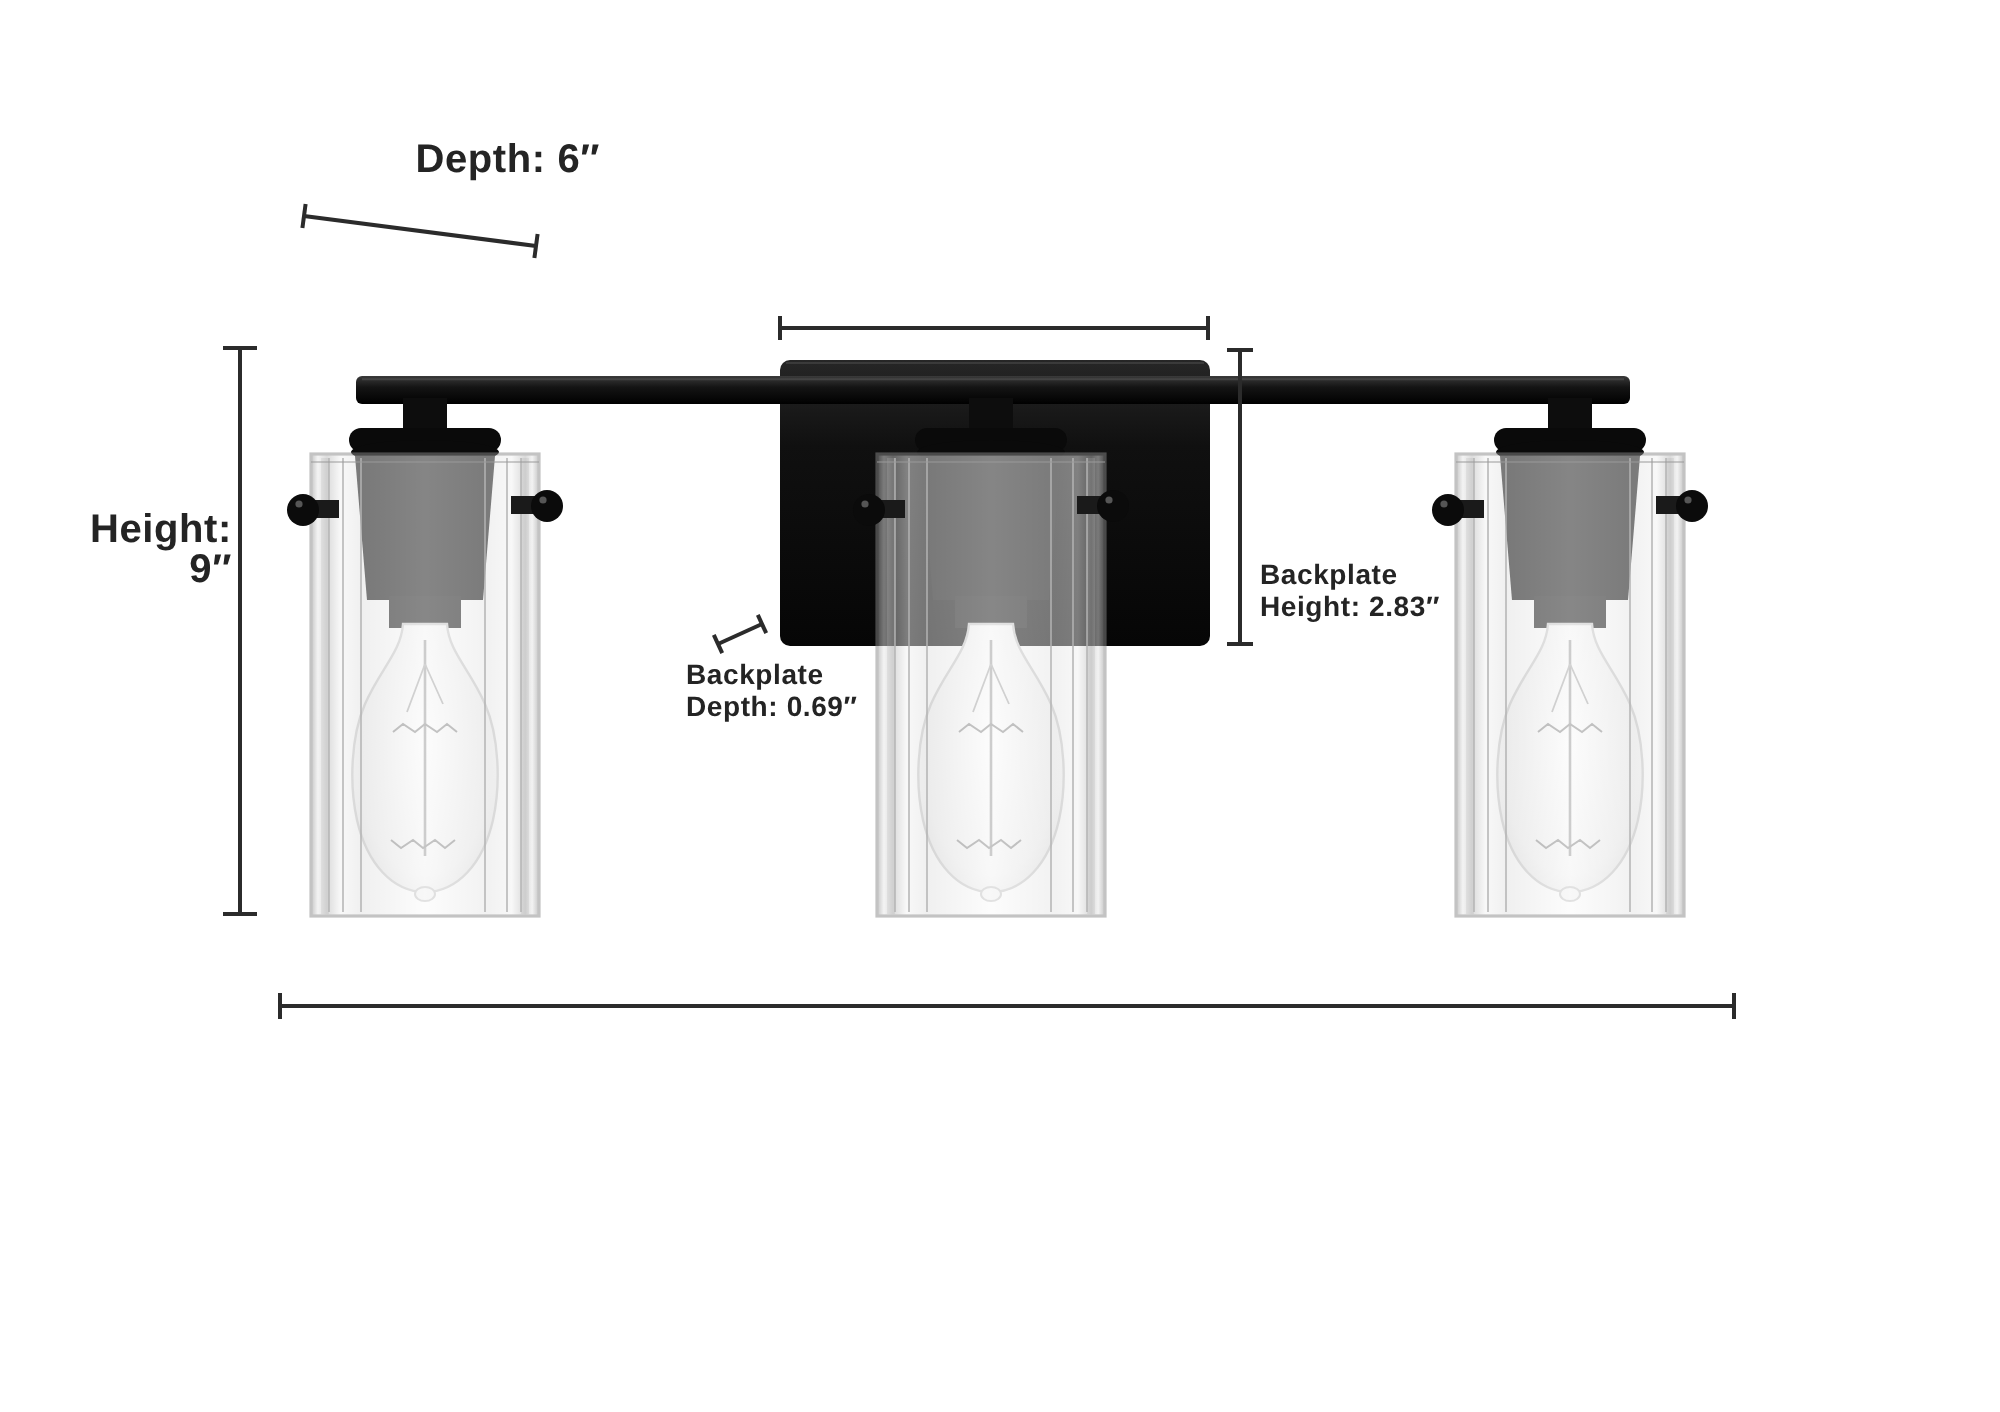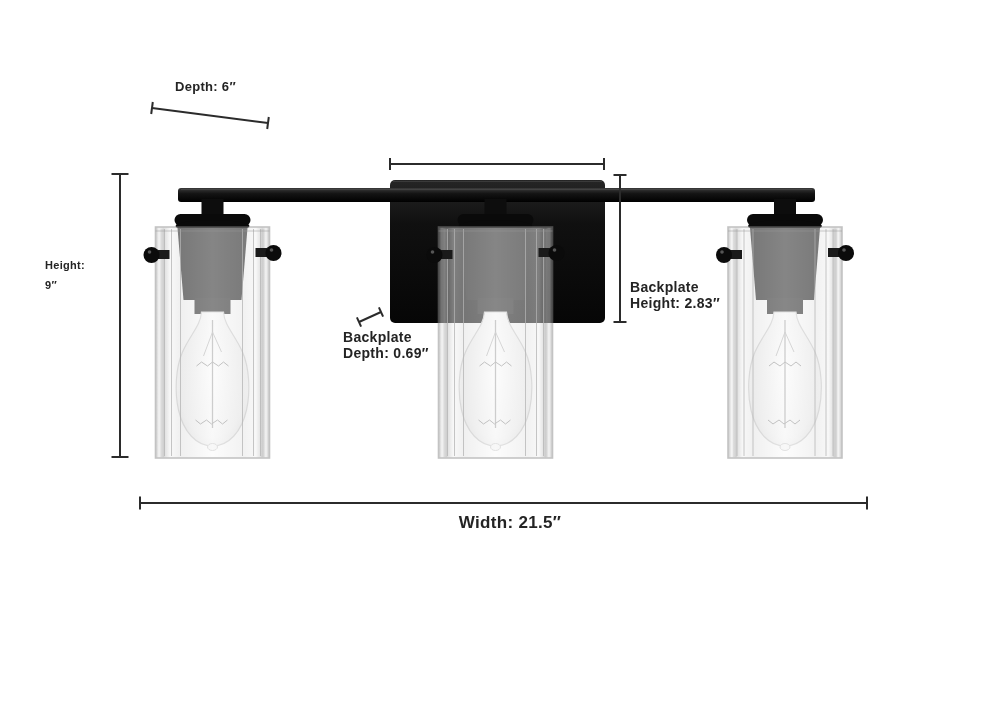--- a/index.html
+++ b/index.html
@@ -2,22 +2,22 @@
 <html><head>
 <meta charset="utf-8">
 <style>
   html,body{margin:0;padding:0;background:#fff;}
   #stage{
     position:relative;width:1000px;height:706px;background:#ffffff;overflow:hidden;
     font-family:"Liberation Sans","DejaVu Sans",sans-serif;color:#232323;
   }
   #fixture-svg{position:absolute;left:0;top:0;}
   .lbl{position:absolute;font-weight:700;letter-spacing:.3px;color:#242424;white-space:pre;}
-  .lbl-depth{left:175px;top:79px;width:125px;text-align:left;font-size:13px;}
-  .lbl-height{left:45px;top:255px;font-size:11px;line-height:20px;}
+  .lbl-depth{left:175px;top:69px;width:125px;text-align:right;font-size:20px;}
+  .lbl-height{left:45px;top:255px;font-size:20px;line-height:20px;text-align:right;}
   .lbl-bpw{left:420px;top:142px;width:210px;text-align:center;font-size:14px;}
   .lbl-bph{left:630px;top:280px;font-size:14px;line-height:15.5px;}
   .lbl-bpd{left:343px;top:330px;font-size:14px;line-height:15.5px;}
   .lbl-width{left:405px;top:513px;width:210px;text-align:center;font-size:17px;}
 </style>
 </head>
 <body>
 
 <div id="stage">
 
@@ -134,15 +134,14 @@
 
   <div class="lbl lbl-depth">Depth: 6″</div>
 
   <div class="lbl lbl-height"><span>Height:</span><br><span>9″</span></div>
 
 
   <div class="lbl lbl-bph"><span>Backplate</span><br><span>Height: 2.83″</span></div>
 
   <div class="lbl lbl-bpd"><span>Backplate</span><br><span>Depth: 0.69″</span></div>
 
-  <div class="lbl lbl-width">Width: 21.5″</div>
 
 </div>
 
 </body></html>

